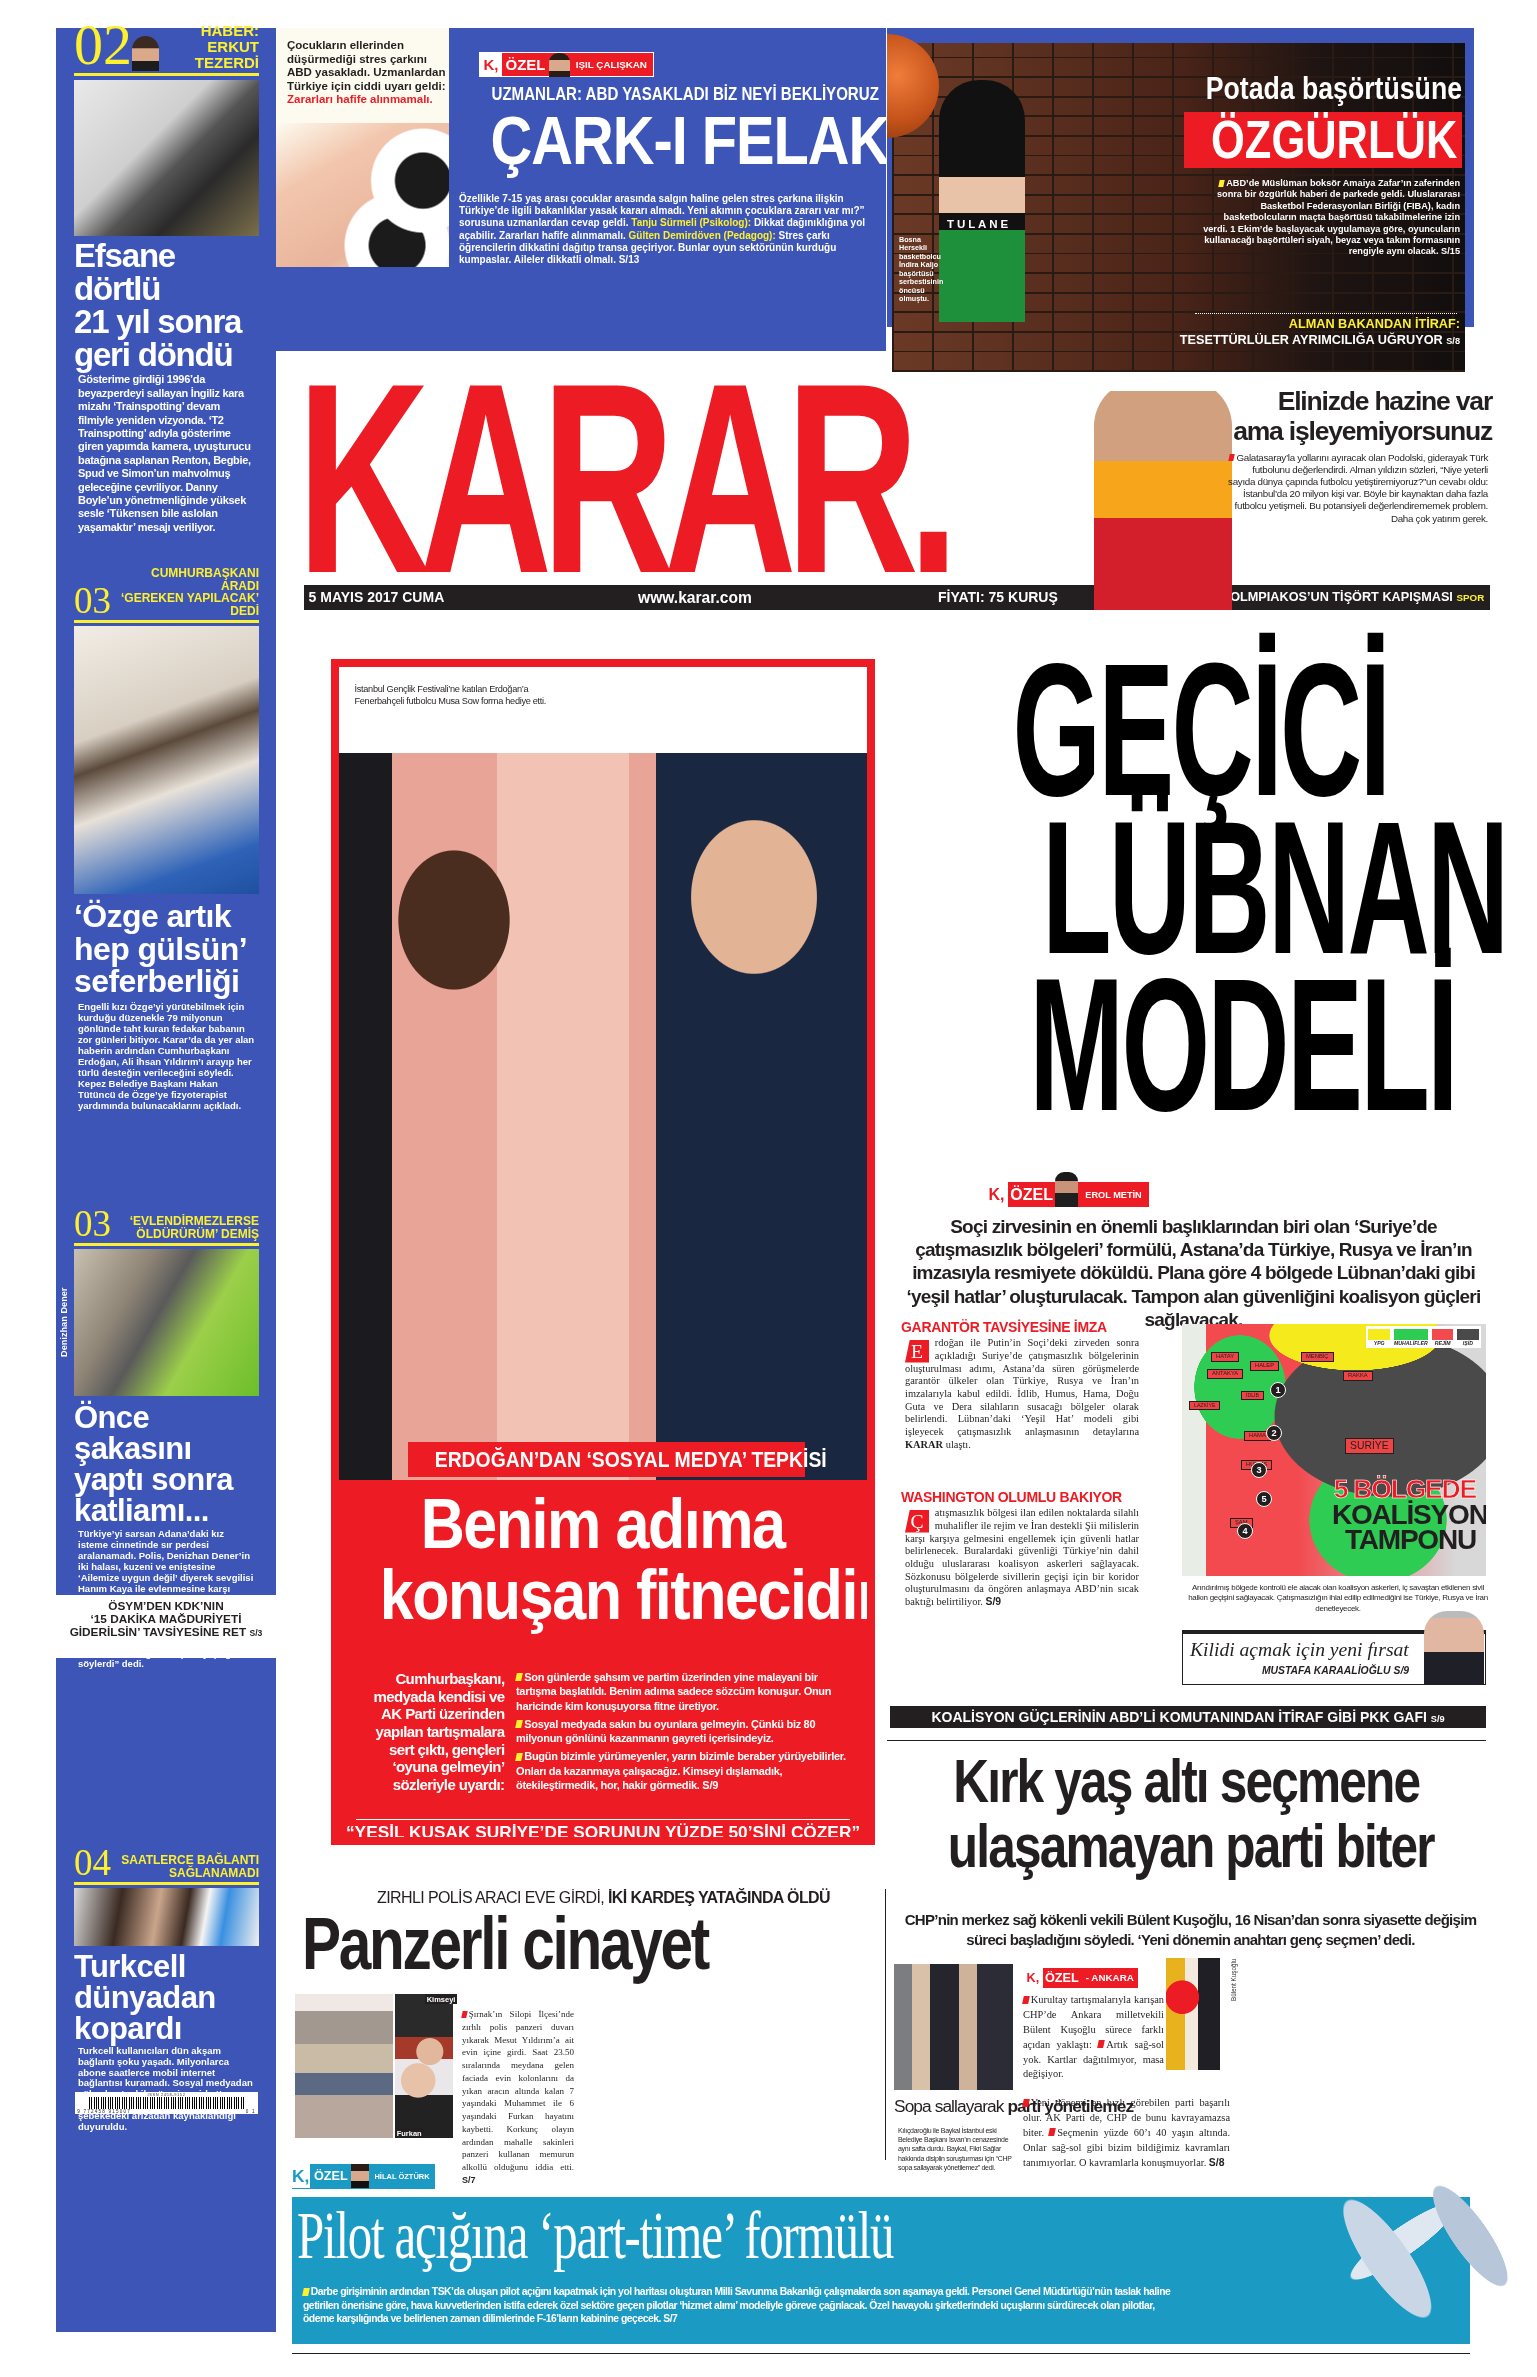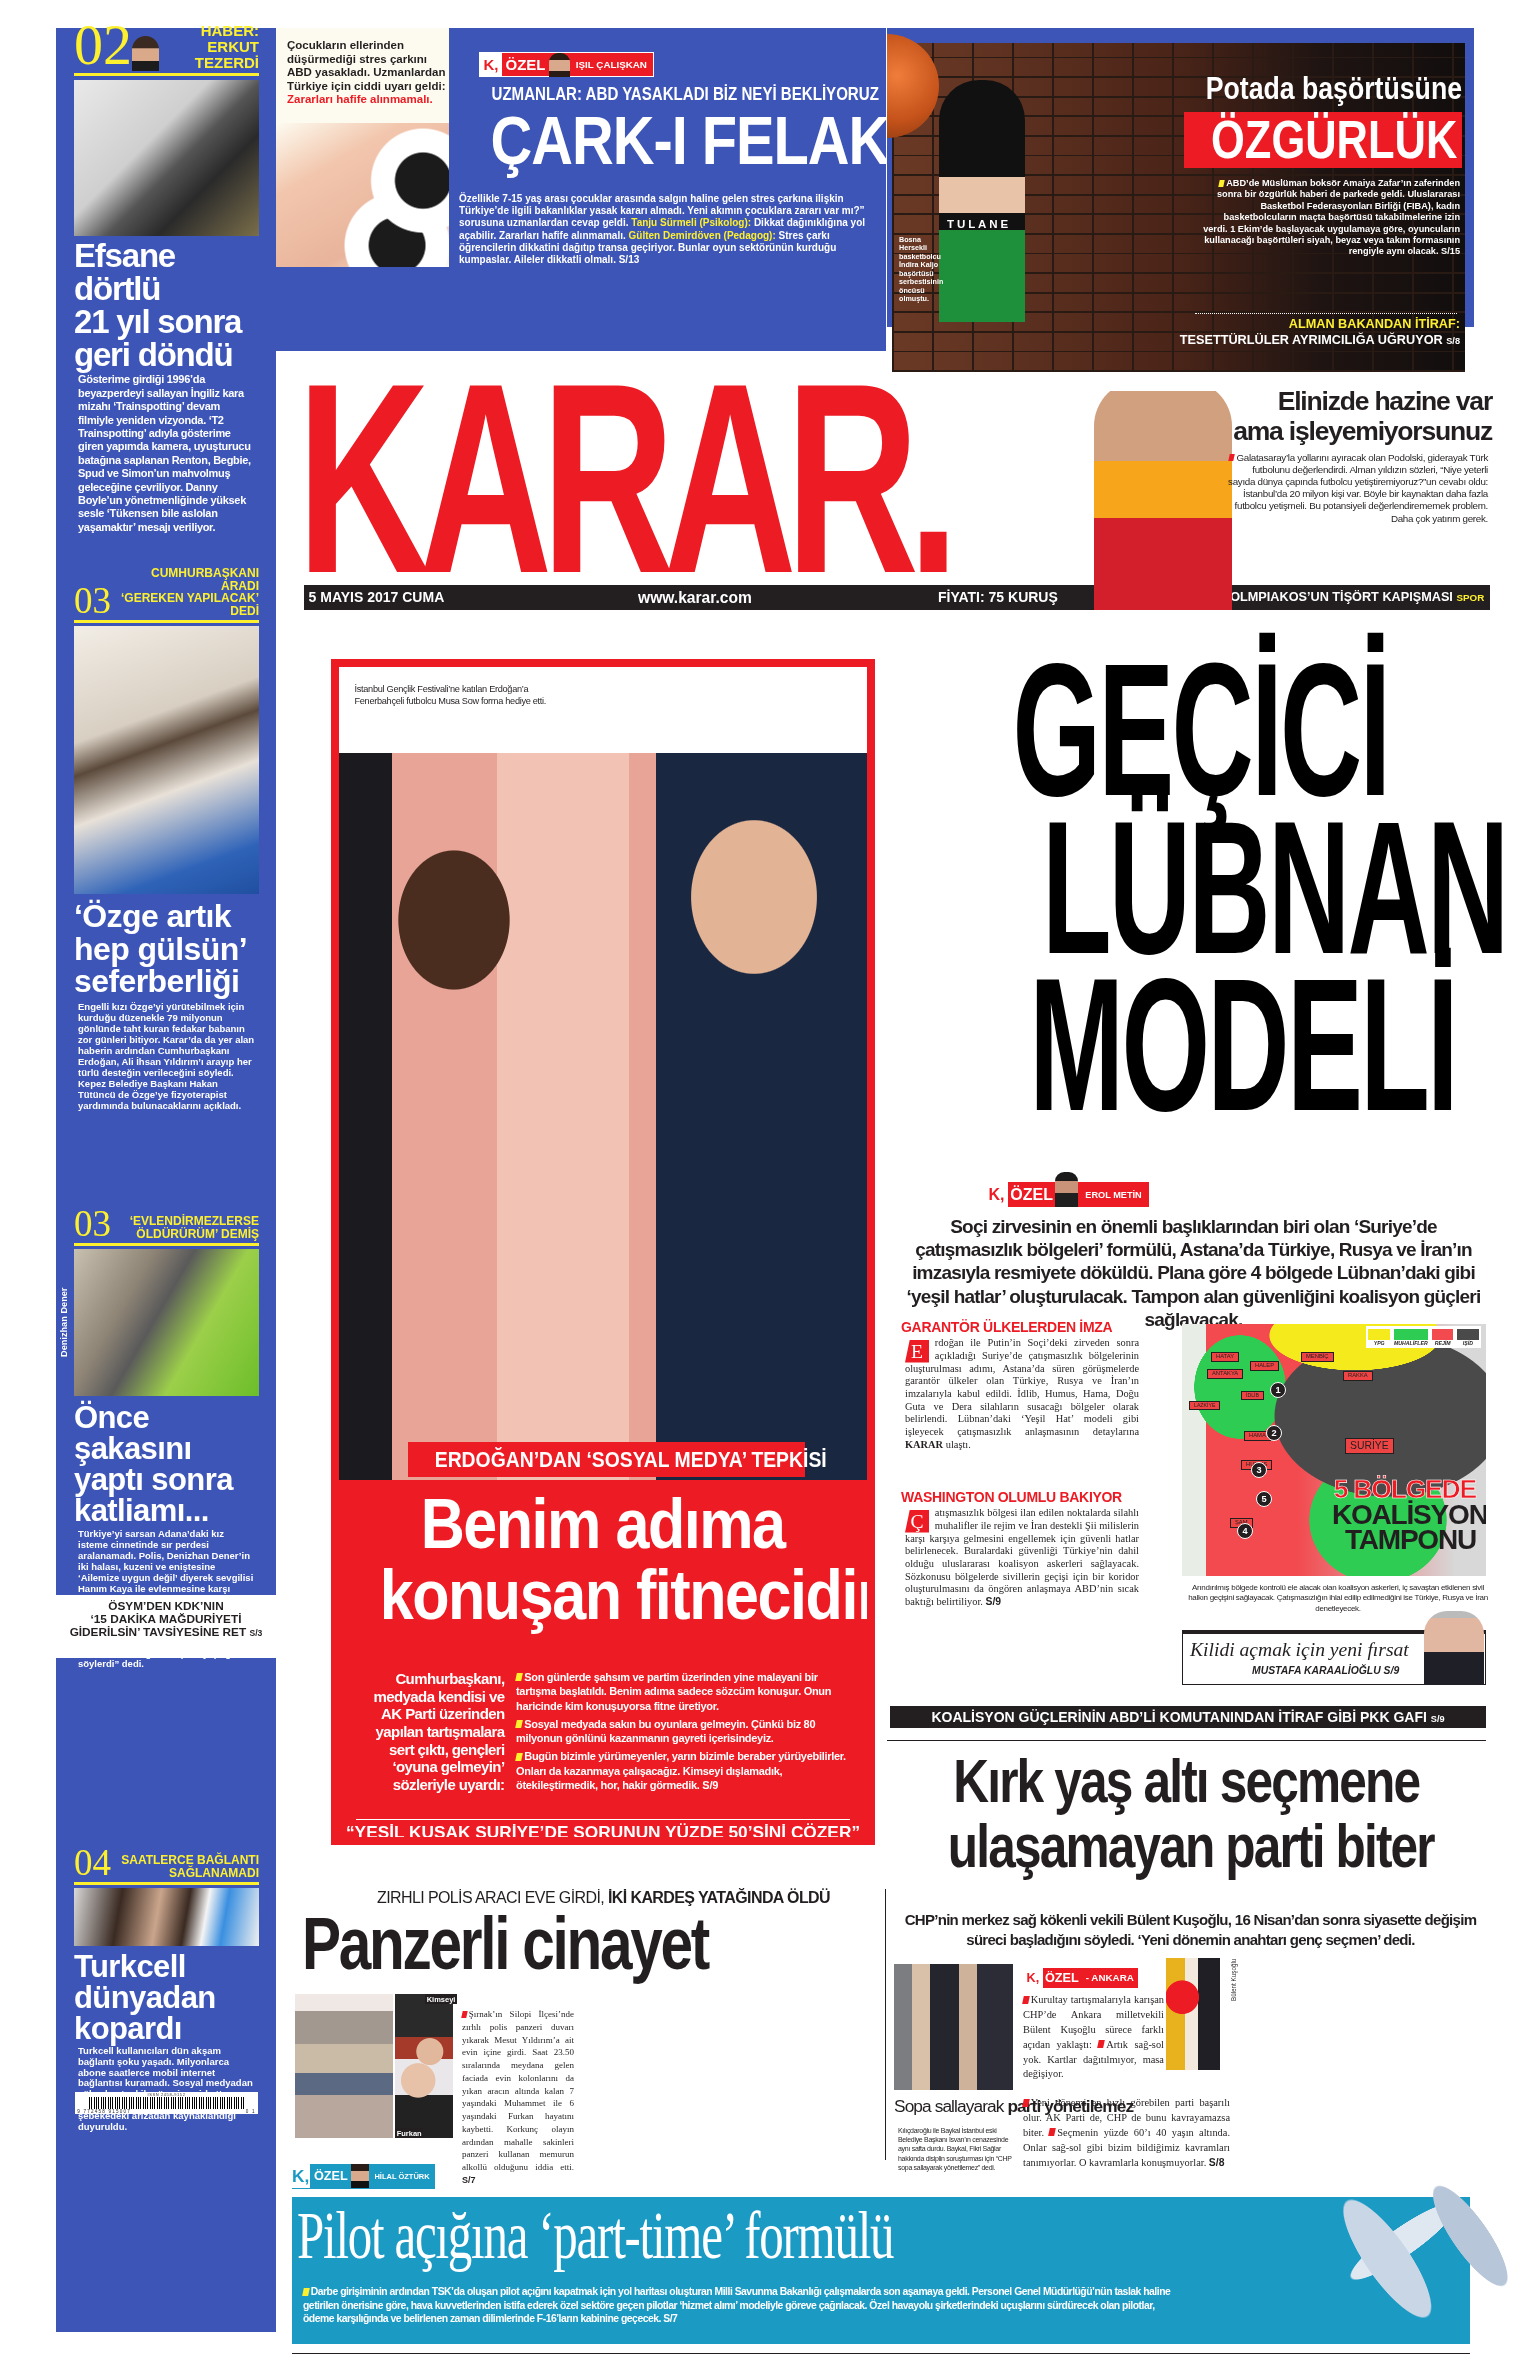--- a/index.html
+++ b/index.html
@@ -225,21 +225,21 @@
 </div>
 <div class="ozel-badge" style="left:985px; top:1182px; height:25px; font-size:16px;">
   <span class="k">K,</span>
   <span style="padding:0 2.3px;">ÖZEL</span>
   <span style="width:23px; height:35px; margin-top:-9.2px; background:linear-gradient(#1a1a1a 25%,#c9937a 26% 60%,#1f1f1f 61%); border-radius:9.2px 9.2px 0 0;"></span>
   <span style="font-size:9.2px; padding:0 7px;">EROL METİN</span>
 </div>
 <p class="abs" style="left:896px; top:1211px; width:587px; font-weight:bold; font-size:19px; line-height:1.22; text-align:center; letter-spacing:-0.8px;">Soçi zirvesinin en önemli başlıklarından biri olan ‘Suriye’de çatışmasızlık bölgeleri’ formülü, Astana’da Türkiye, Rusya ve İran’ın imzasıyla resmiyete döküldü. Plana göre 4 bölgede Lübnan’daki gibi ‘yeşil hatlar’ oluşturulacak. Tampon alan güvenliğini koalisyon güçleri sağlayacak.</p>
 
 <div class="abs" style="left:901px; top:1319px; width:242px;">
-  <div style="color:#ed1c24; font-weight:bold; font-size:14px; letter-spacing:-0.3px;">GARANTÖR ÜLKELERDEN İMZA</div>
+  <div style="color:#ed1c24; font-weight:bold; font-size:14px; letter-spacing:-0.3px;">GARANTÖR TAVSİYESİNE İMZA</div>
   <p class="serif" style="font-size:10.4px; line-height:1.22; text-align:justify; margin-top:2.3px;">
     <span style="float:left; width:24px; height:23px; margin:2.3px 5.8px 0 0; background:#ed1c24; color:#fff; font-size:19.6px; line-height:23px; text-align:center; clip-path:polygon(20% 0,100% 0,100% 100%,0 100%);">E</span>
     <span>rdoğan ile Putin’in Soçi’deki zirveden sonra açıkladığı Suriye’de çatışmasızlık bölgelerinin oluşturulması adımı, Astana’da süren görüşmelerde garantör ülkeler olan Türkiye, Rusya ve İran’ın imzalarıyla kabul edildi. İdlib, Humus, Hama, Doğu Guta ve Dera silahların susacağı bölgeler olarak belirlendi. Lübnan’daki ‘Yeşil Hat’ modeli gibi işleyecek çatışmasızlık anlaşmasının detaylarına</span>
     <b>KARAR</b>
     <span>ulaştı.</span>
   </p>
 </div>
 
 <div class="abs" style="left:901px; top:1489px; width:242px;">
   <div style="color:#ed1c24; font-weight:bold; font-size:14px; letter-spacing:-0.3px;">WASHINGTON OLUMLU BAKIYOR</div>
@@ -277,21 +277,21 @@
   <div class="abs" style="left:150px; top:154px; width:144px; text-align:right; font-weight:bold; line-height:0.9;">
     <div style="color:#ed1c24; font-size:26.5px; letter-spacing:-1.2px; -webkit-text-stroke:0.6px #fff;">5 BÖLGEDE</div>
     <div style="color:#231f20; font-size:28px; letter-spacing:-1.2px;">KOALİSYON</div>
     <div style="color:#231f20; font-size:28px; letter-spacing:-1.2px;">TAMPONU</div>
   </div>
 </div>
 <p class="abs" style="left:1182px; top:1579px; width:304px; font-size:8px; line-height:1.3; text-align:center; letter-spacing:-0.3px;">Arındırılmış bölgede kontrolü ele alacak olan koalisyon askerleri, iç savaştan etkilenen sivil halkın geçişini sağlayacak. Çatışmasızlığın ihlal edilip edilmediğini ise Türkiye, Rusya ve İran denetleyecek.</p>
 
 <div class="abs" style="left:1182px; top:1630px; width:304px; height:55px; border:1.2px solid #231f20; border-top:4px solid #231f20; background:#fff;">
   <div class="abs serif" style="left:7px; top:4.6px; font-style:italic; font-size:19.6px; white-space:nowrap;">Kilidi açmak için yeni fırsat</div>
-  <div class="abs" style="left:69px; top:31px; width:167px; text-align:left; font-style:italic; font-weight:bold; font-size:10.4px;">MUSTAFA KARAALİOĞLU S/9</div>
+  <div class="abs" style="left:69px; top:31px; width:167px; text-align:center; font-style:italic; font-weight:bold; font-size:10.4px;">MUSTAFA KARAALİOĞLU S/9</div>
   <div class="abs" style="left:241px; top:-23px; width:60px; height:74px; background:linear-gradient(#bbb 0 10%,#e2b7a2 10% 55%,#1f1f28 55%); border-radius:23px 23px 0 0;"></div>
 </div>
 
 <div class="abs" style="left:890px; top:1706px; width:596px; height:22px; background:#231f20; color:#fff; font-weight:bold; font-size:14px; line-height:22px; text-align:center; white-space:nowrap;">
   <span>KOALİSYON GÜÇLERİNİN ABD’Lİ KOMUTANINDAN İTİRAF GİBİ PKK GAFI</span>
   <span style="font-size:9.2px;">S/9</span>
 </div>
 <div class="abs" style="left:887px; top:1740px; width:599px; border-top:0.6px solid #231f20;"></div>
 
 <div class="abs" style="left:887px; top:1748px; width:599px; text-align:center; font-weight:bold; font-size:62px; line-height:1.05; letter-spacing:-2.3px; white-space:nowrap;">

